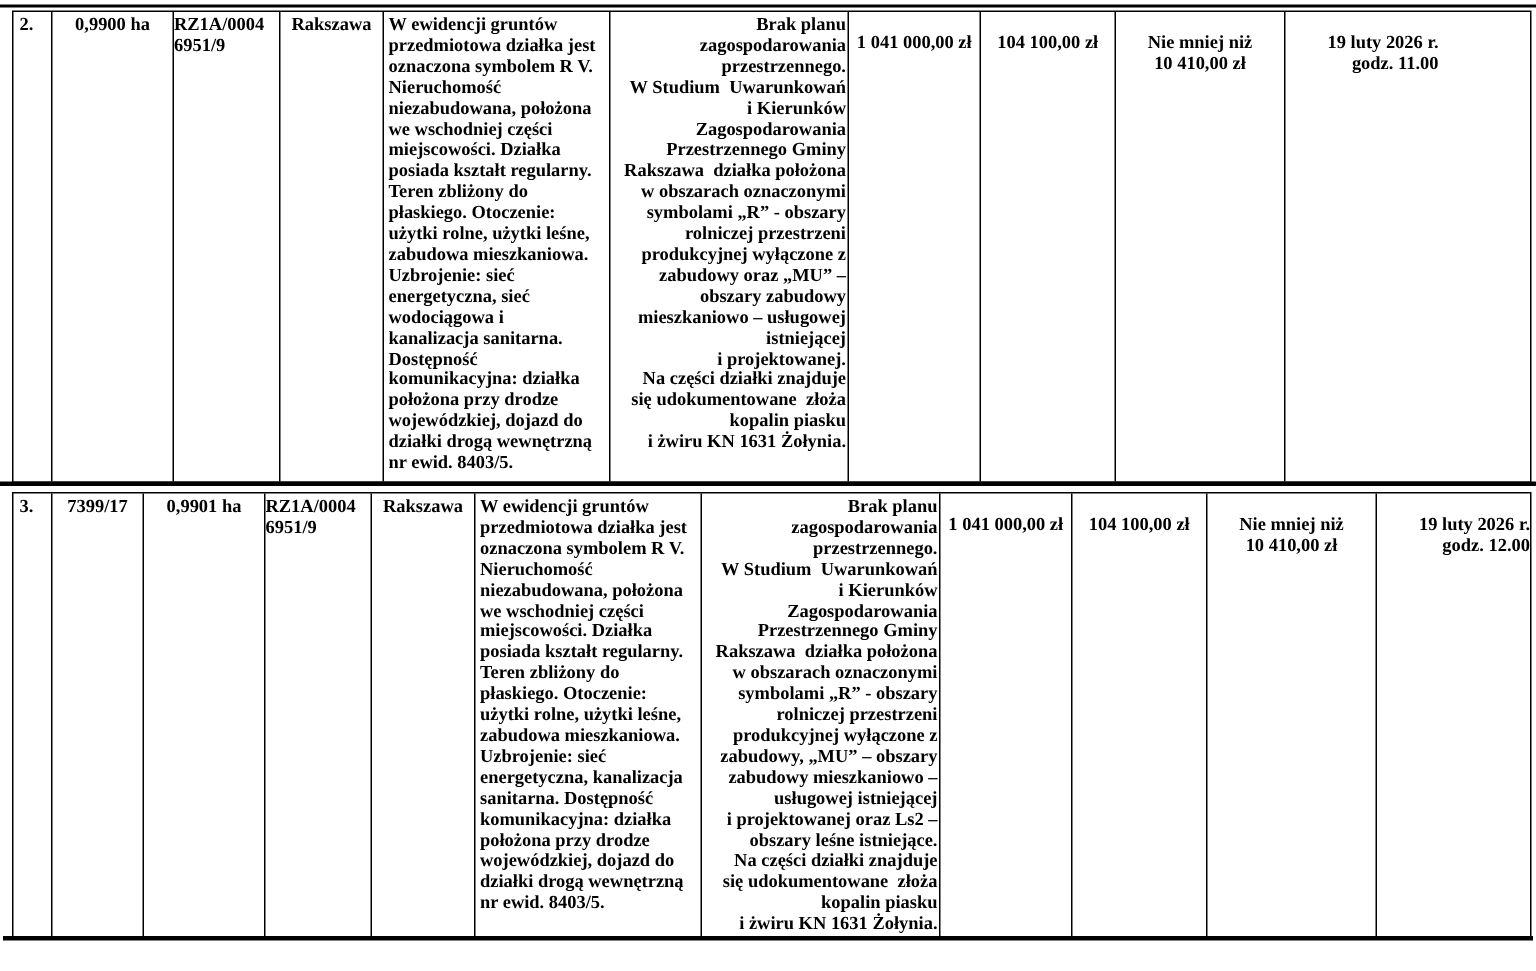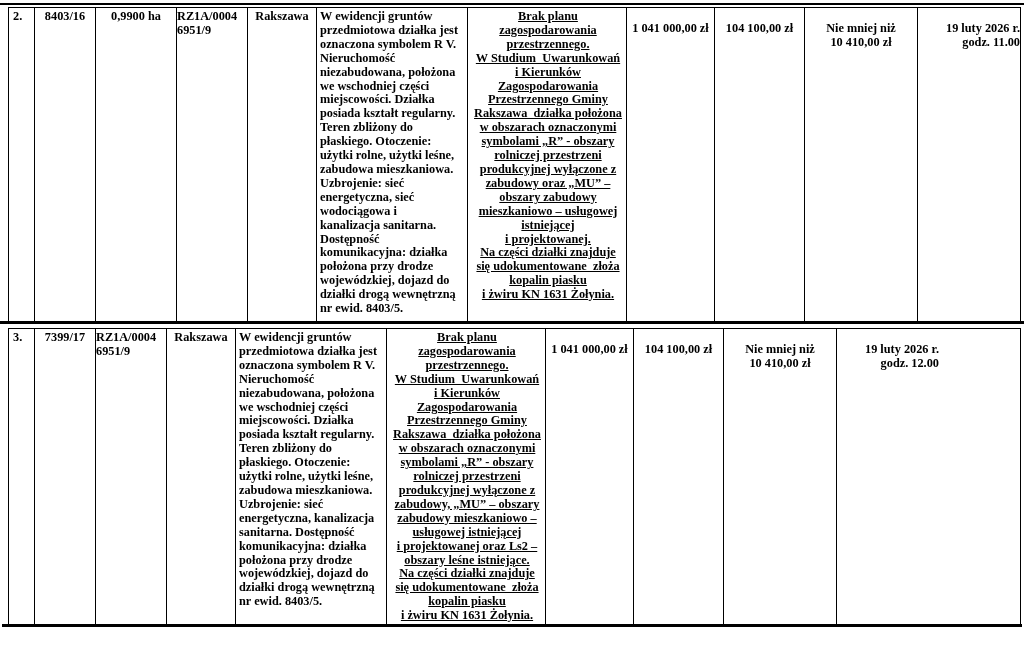--- a/index.html
+++ b/index.html
@@ -48,36 +48,35 @@
     padding-top: 2px;
   }
   .cell:last-child { border-right: none; text-align: right; }
 
   .c1  { width: 26px;  text-align: left;   padding-left: 4px; }
   .c2  { width: 61px;  text-align: center; }
   .c3  { width: 81px;  text-align: center; font-family: Liberation Serif, serif; }
   .c4  { width: 71px;  }
   .c5  { width: 69px;  text-align: center; }
   .c6  { width: 151px; text-align: left;   padding-left: 3px; padding-right: 16px; }
-  .c7  { width: 159px; text-align: center;   padding-left: 3px; padding-right: 1px; text-decoration: underline; }
+  .c7  { width: 159px; text-align: right;   padding-left: 3px; padding-right: 1px; }
   .c8  { width: 88px;  text-align: center; padding-top: 14px; }
   .c9  { width: 90px;  text-align: center; padding-top: 14px; }
   .c10 { width: 113px; text-align: center; padding-top: 14px; }
   .c11 { width: 102px; text-align: center; padding-top: 14px; }
 </style>
 </head>
 <body>
 
 <div id="page">
 
   <div class="hrule rule-top"></div>
 
   <div class="row-block row-block-1">
     <div class="cell c1">2.</div>
-    <div class="cell c2">8403/16</div>
     <div class="cell c3">0,9900 ha</div>
     <div class="cell c4">RZ1A/0004
 6951/9</div>
     <div class="cell c5">Rakszawa</div>
     <div class="cell c6">W ewidencji gruntów
 przedmiotowa działka jest
 oznaczona symbolem R V.
 Nieruchomość
 niezabudowana, położona
 we wschodniej części
@@ -124,20 +123,21 @@
 10 410,00 zł</div>
     <div class="cell c11">19 luty 2026 r.
 godz. 11.00</div>
   </div>
 
   <div class="hrule rule-mid"></div>
 
   <div class="row-block row-block-2">
     <div class="cell c1">3.</div>
     <div class="cell c2">7399/17</div>
+    <div class="cell c3">0,9901 ha</div>
     <div class="cell c4">RZ1A/0004
 6951/9</div>
     <div class="cell c5">Rakszawa</div>
     <div class="cell c6">W ewidencji gruntów
 przedmiotowa działka jest
 oznaczona symbolem R V.
 Nieruchomość
 niezabudowana, położona
 we wschodniej części
 miejscowości. Działka

